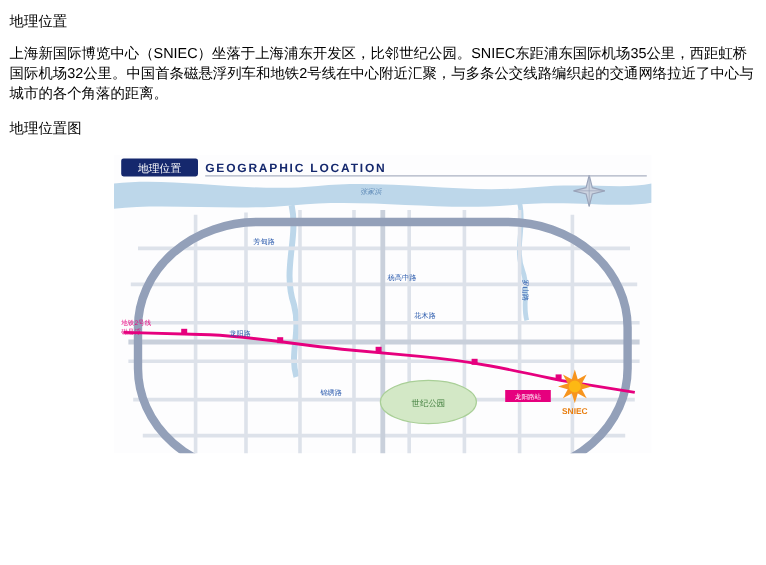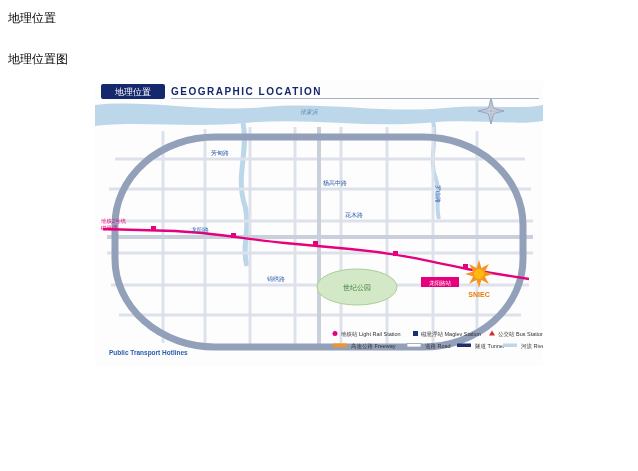--- a/index.html
+++ b/index.html
@@ -1,35 +1,36 @@
 <!DOCTYPE html>
 <html><head>
 <meta charset="utf-8">
 <style>
   html,body { margin:0; padding:0; background:#ffffff; }
   body { font-family:"Liberation Sans","DejaVu Sans",sans-serif; color:#000; }
   .page { width:638px; height:378px; position:relative; font-size:12px; line-height:17px; overflow:hidden; background:#fff; }
   .content { padding:8px 8px 0 8px; }
   .heading { margin:2px 0 9px 0; }
   .intro { margin:0; }
-  .section-gap { margin-top:24px; }
+  .section-gap { margin-top:12px; }
   .map-wrap { width:448px; margin:13px auto 0 auto; display:block; }
   svg.map { display:block; }
   svg text { font-family:"Liberation Sans","DejaVu Sans",sans-serif; }
   .enlarge { text-align:center; font-weight:bold; margin-top:7px; }
   .footer-note { margin:16px 0 0 8px; }
 </style>
 </head>
 <body>
 
 <div class="page">
   <div class="content">
 
     <div class="heading">地理位置</div>
 
+    <p class="intro">上海新国际博览中心（SNIEC）坐落于上海浦东开发区，比邻世纪公园。SNIEC东距浦东国际机场35公里，西距虹桥国际机场32公里。中国首条磁悬浮列车和地铁2号线在中心附近汇聚，与多条公交线路编织起的交通网络拉近了中心与城市的各个角落的距离。</p>
 
     <div class="heading section-gap">地理位置图</div>
 
     <div class="map-wrap">
       <svg class="map" viewBox="0 0 448 285" width="448" height="285">
 
         <rect x="0" y="0" width="448" height="285" fill="#fdfdfe"></rect>
 
         <g>
           <path d="M0,24 C50,18 110,32 170,26 C230,20 290,33 350,27 C390,23 425,29 448,24 L448,40 C420,45 380,37 330,42 C270,47 210,36 150,42 C100,47 40,40 0,45 Z" fill="#bdd7ea"></path>

